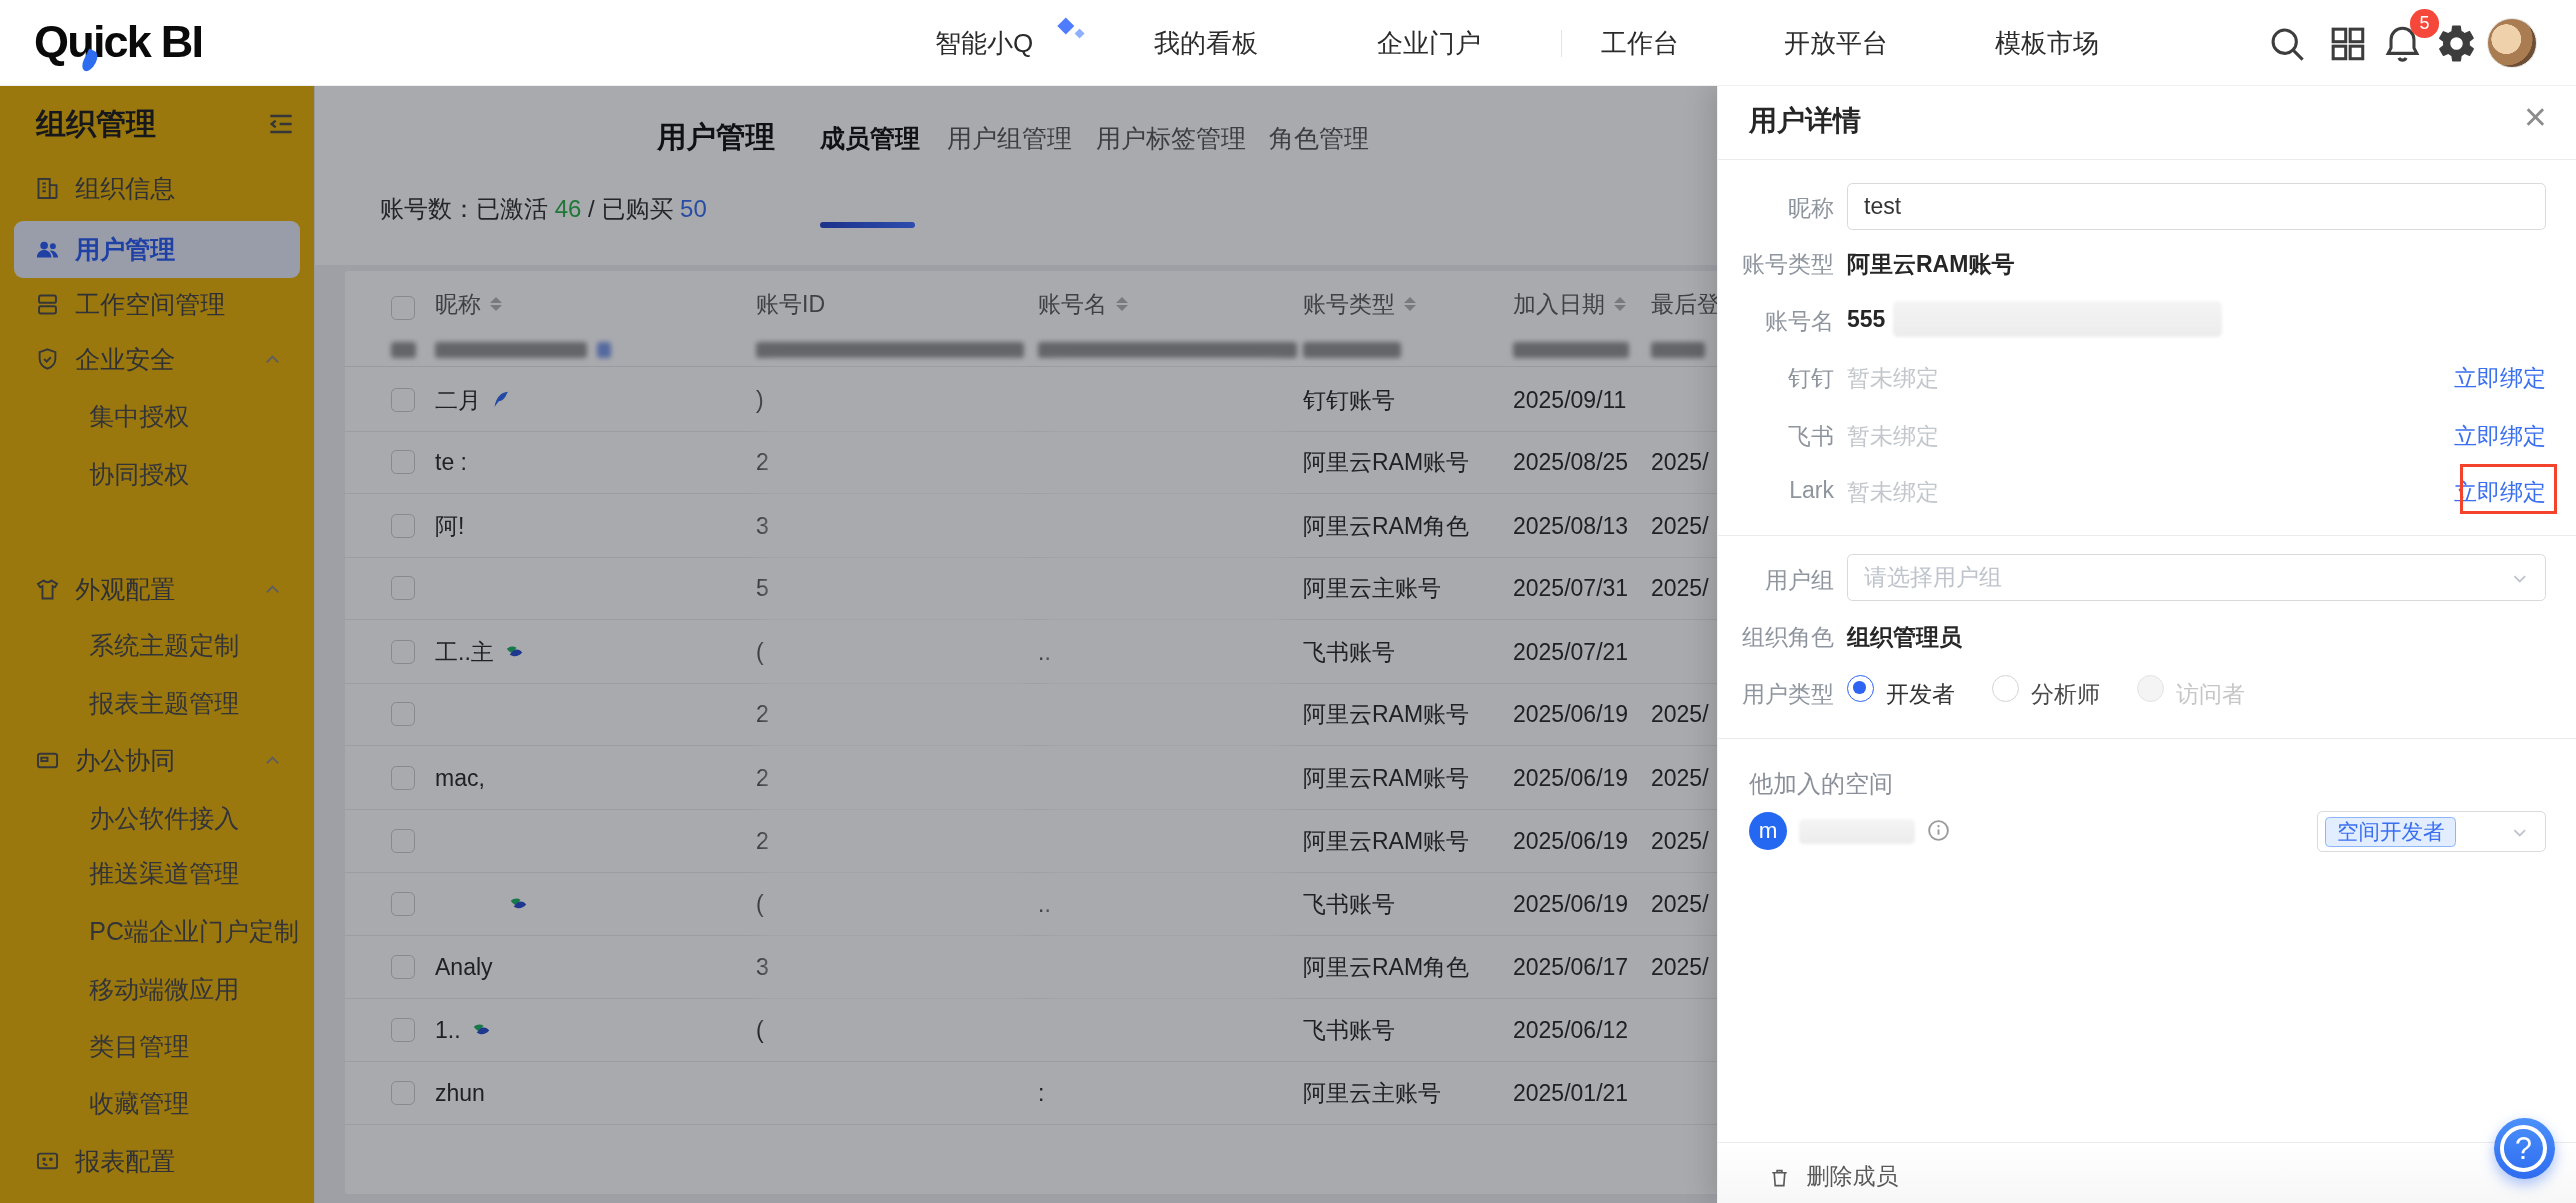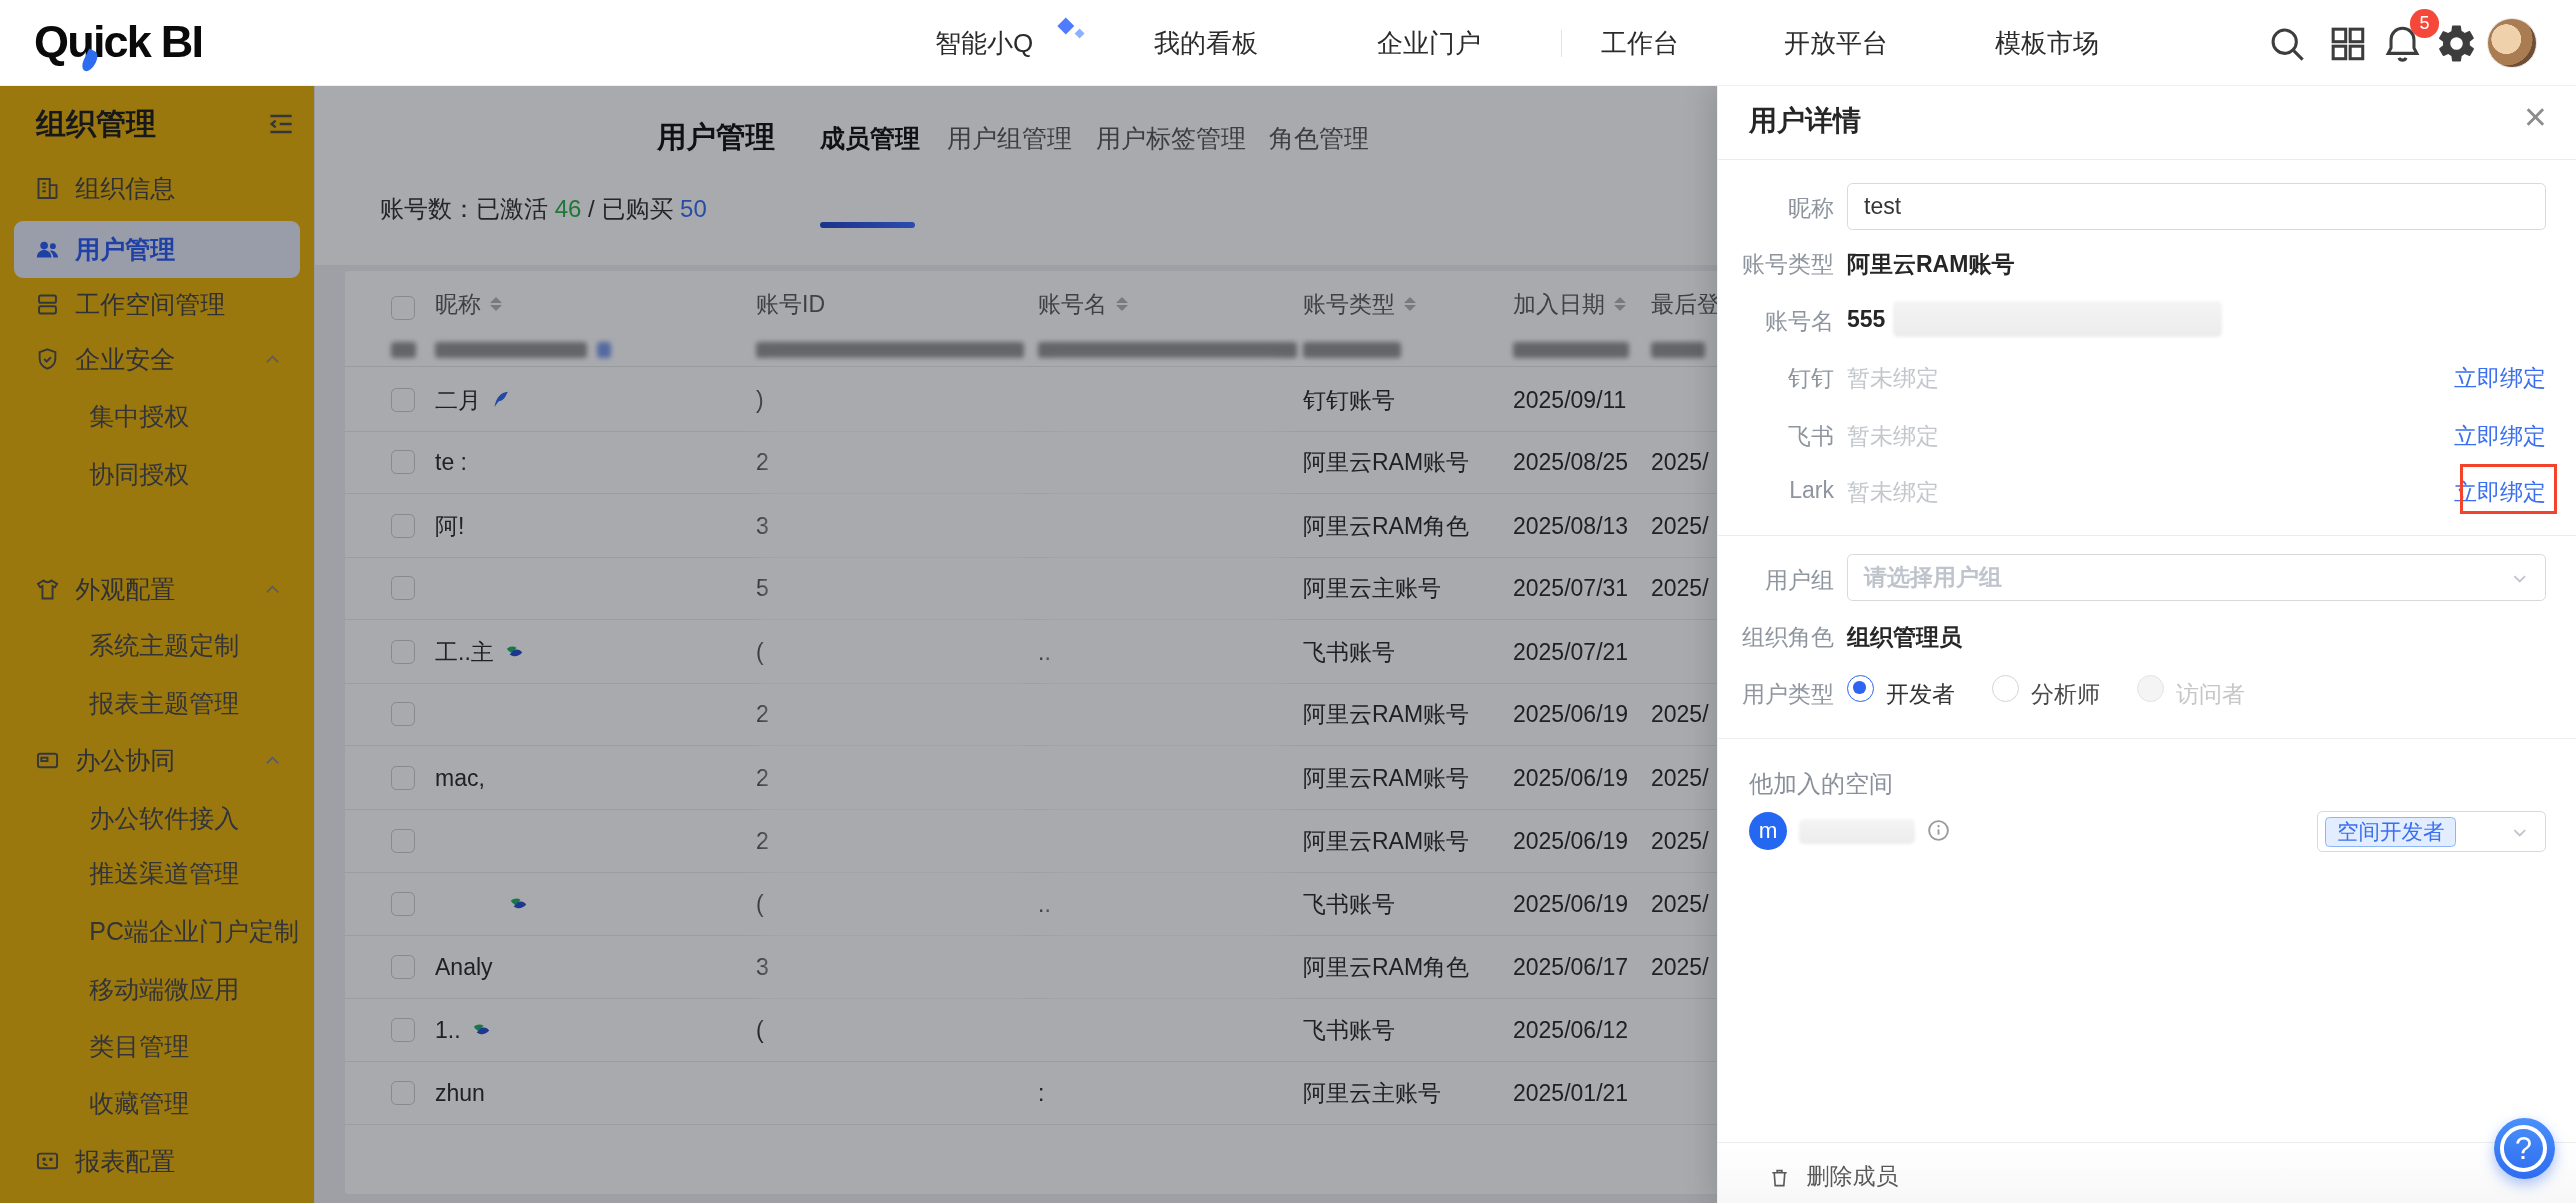--- a/index.html
+++ b/index.html
@@ -96,21 +96,21 @@
   .char-blur { position:absolute; left:186px; top:107px; width:21.5px; height:27px;
           background:rgba(255,255,255,0.85); filter:blur(3.6px); pointer-events:none; }
   .gblob { position:absolute; background:linear-gradient(180deg,#f4f4f4,#ececec); border-radius:5.4px;
           filter:blur(1.8px); }
   .pstatus { position:absolute; left:129px; font-size:23px; color:#c3c7cc; white-space:nowrap; }
   .p-link { position:absolute; right:30px; font-size:23px; color:#3a6ff0; cursor:pointer; white-space:nowrap; }
   .redbox { position:absolute; left:742px; top:378px; width:97px; height:50px;
           border:3.6px solid #f4432c; z-index:5; pointer-events:none; }
   .p-select { position:absolute; left:129px; width:699px; height:47px; border:0.9px solid #d9d9d9;
           border-radius:5.4px; cursor:pointer; background:#fff; }
-  .p-select .ph { position:absolute; left:16px; top:0; line-height:45px; font-size:23px; color:#bfc4cc;font-weight:bold; }
+  .p-select .ph { position:absolute; left:16px; top:0; line-height:45px; font-size:23px; color:#bfc4cc; }
   .vchev { position:absolute; right:14.3px; top:12.5px; width:21.5px; height:21.5px; }
   .rad { position:absolute; top:-3.6px; width:27px; height:27px; border-radius:50%; border:1.8px solid #d4d4d4;
           background:#fff; cursor:pointer; }
   .rad.sel { border-color:#2e64f2; }
   .rad.sel::after { content:""; position:absolute; left:5.4px; top:5.4px; width:12.5px; height:12.5px;
           border-radius:50%; background:#2e64f2; }
   .rad.dis { background:#f4f4f4; border-color:#e3e3e3; cursor:default; }
   .rlabel { position:absolute; top:0; font-size:23px; color:#333; white-space:nowrap; }
   .rlabel.mid { color:#4a4a4a; } .rlabel.dis { color:#c6c6c6; }
   .ws-title { position:absolute; left:31px; font-size:24px; color:#8a8f99; }

